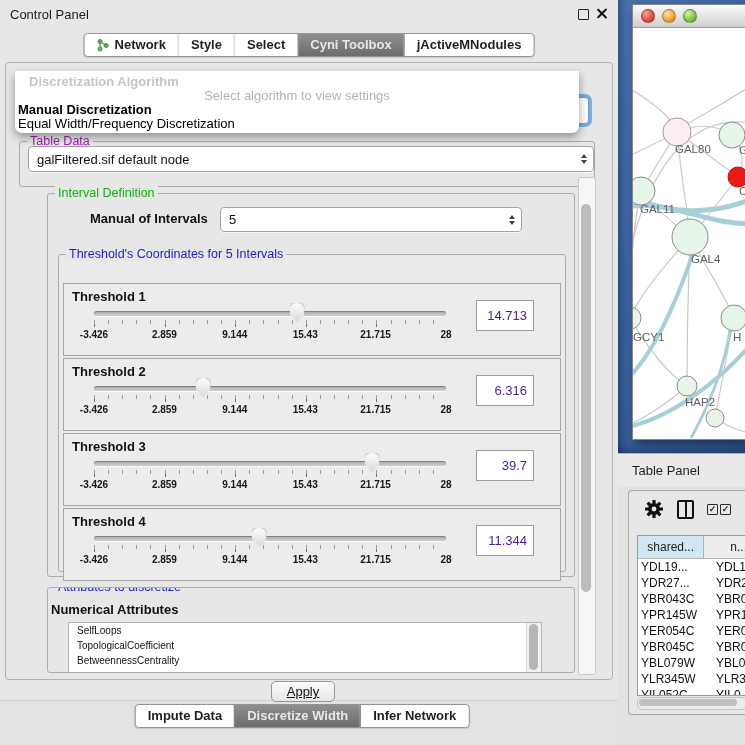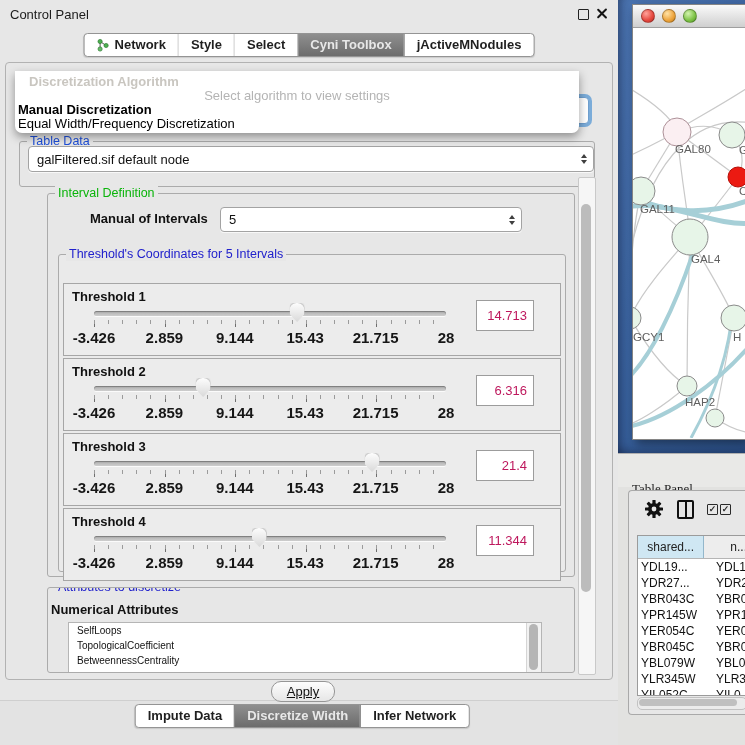--- a/index.html
+++ b/index.html
@@ -23,21 +23,21 @@
   .seg + .seg{border-left:1px solid #cdcdcd;}
   .seg.selected{background:linear-gradient(#8f8f8f,#6c6c6c);color:#e8e8e8;border-left-color:#6c6c6c;}
   .seg.selected + .seg{border-left-color:#6c6c6c;}
 
   .main-panel{position:absolute;left:5px;top:62px;width:606px;height:616px;border:1px solid #b2b2b2;border-radius:4px;background:#e7e7e7;}
 
   .group{position:absolute;border:1px solid #ababab;border-radius:3px;}
   .gtitle{position:absolute;top:-8px;left:7px;background:#e7e7e7;padding:0 3px;font-size:12.5px;white-space:nowrap;}
   .gtitle.green{color:#0ab40a;}
   .gtitle.blue{color:#2121cc;}
-  .gtitle.dark{color:#1d4ed8;}
+  .gtitle.dark{color:#a21caf;}
 
   
   .focus-combo{position:absolute;left:25px;top:34px;width:556px;height:25px;border:1px solid #6f9fce;border-radius:4px;background:#fff;box-shadow:0 0 0 3px rgba(96,158,214,.8);z-index:1;}
   .popup{position:absolute;left:9px;top:8px;width:564px;height:62px;background:#fff;border-radius:0 0 7px 7px;box-shadow:0 4px 10px rgba(0,0,0,.38);z-index:5;}
   .pop-faded{position:absolute;left:14px;top:3px;font-size:13px;font-weight:600;color:#c9c6c0;}
   .pop-hint{position:absolute;left:0;right:0;top:17px;text-align:center;font-size:13px;color:#b4b4b4;}
   .pop-item{position:absolute;left:3px;font-size:13px;color:#000;white-space:nowrap;}
   .pop-item1{top:31px;font-weight:700;}
   .pop-item2{top:45px;}
 
@@ -55,51 +55,51 @@
 
   .thr-group{left:10px;top:60px;width:506px;height:316px;background:#eaeaea;}
   .throws{position:absolute;left:4px;top:28px;right:4px;text-decoration:underline;}
   .throw{position:relative;border:1px solid #a6a6a6;background:#ececec;height:71px;margin-bottom:2px;}
   .tlabel{position:absolute;left:8px;top:5px;font-size:13px;font-weight:700;color:#111;}
   .rail{position:absolute;left:30px;top:0;width:352px;height:100%;}
   .track{position:absolute;left:0;top:27px;width:100%;height:5px;border-radius:3px;background:linear-gradient(#adadad,#cecece);box-shadow:inset 0 1px 1px rgba(0,0,0,.3),0 1px 0 rgba(255,255,255,.8);}
   .ticks-major{position:absolute;left:0;top:36px;width:calc(100% + 1px);height:7px;background:repeating-linear-gradient(90deg,#6e6e6e 0,#6e6e6e 1px,transparent 1px,transparent 20%);}
   .ticks-minor{position:absolute;left:0;top:36px;width:calc(100% + 1px);height:4px;background:repeating-linear-gradient(90deg,#9b9b9b 0,#9b9b9b 1px,transparent 1px,transparent 4%);}
   .thumb{position:absolute;top:19px;width:15px;height:19px;background:linear-gradient(#fdfdfd,#d9d9d9);clip-path:polygon(0 0,100% 0,100% 58%,50% 100%,0 58%);border-radius:7px 7px 0 0;transform:translateX(-50%);filter:drop-shadow(0 0 1px #808080);}
-  .ticklabel{position:absolute;top:45px;transform:translateX(-50%);font-size:15px;font-weight:700;color:#161616;white-space:nowrap;}
-  .valbox{position:absolute;right:26px;top:16px;width:50px;height:29px;background:#fff;border:1px solid #9c9c9c;font-size:13px;color:#be185d;text-align:right;line-height:29px;padding-right:6px;}
+  .ticklabel{position:absolute;top:45px;transform:translateX(-50%);font-size:10px;font-weight:700;color:#161616;white-space:nowrap;}
+  .valbox{position:absolute;right:26px;top:16px;width:50px;height:29px;background:#fff;border:1px solid #9c9c9c;font-size:13px;color:#4c1d95;text-align:right;line-height:29px;padding-right:6px;}
 
   .attr-group{left:41px;top:524px;width:526px;height:84px;overflow:hidden;}
   .attr-head{position:absolute;left:3px;top:14px;font-size:13px;font-weight:700;color:#111;}
   .attr-list{position:absolute;left:20px;top:34px;width:472px;height:50px;background:#fff;border:1px solid #b5b5b5;overflow:hidden;}
   .attr-item{height:15px;line-height:15px;font-size:10px;color:#111;padding-left:8px;white-space:nowrap;}
   .list-vsb{position:absolute;right:0;top:0;width:14px;height:100%;background:#f2f2f2;border-left:1px solid #d5d5d5;}
   .list-vsb-thumb{position:absolute;left:2px;top:1px;width:9px;height:46px;background:#b5b5b5;border-radius:5px;}
 
   .vsb-track{position:absolute;left:572px;top:114px;width:16px;height:496px;background:#f6f6f6;border:1px solid #c9c9c9;border-radius:2px;}
   .vsb-thumb{position:absolute;left:2px;top:26px;width:10px;height:388px;background:#bcbcbc;border-radius:6px;}
 
   .bottom-strip{position:absolute;left:0;top:700px;width:100%;height:45px;background:#e3e3e3;border-top:1px solid #cfcfcf;z-index:1;}
-  .apply-btn{position:absolute;left:271px;top:681px;width:64px;height:21px;background:linear-gradient(#fdfdfd,#e6e6e6);border:1px solid #969696;border-radius:10px;font-family:"Liberation Sans",sans-serif;font-size:13px;color:#111;padding:0;z-index:2;text-decoration:underline;}
+  .apply-btn{position:absolute;left:271px;top:681px;width:64px;height:21px;background:linear-gradient(#fdfdfd,#e6e6e6);border:1px solid #969696;border-radius:5px;font-family:"Liberation Sans",sans-serif;font-size:13px;color:#111;padding:0;z-index:2;text-decoration:underline;}
 
   .net-tab-icon{display:inline-flex;width:13px;height:14px;}
 
   
   .right-col{position:absolute;left:618px;top:0;width:127px;height:745px;background:#e2e2e0;}
   .desktop{position:absolute;left:0;top:0;width:127px;height:453px;background:linear-gradient(120deg,#4d77b5 0%,#3c66a4 55%,#2f5792 100%);box-shadow:inset 10px 0 12px -8px rgba(0,0,20,.45),inset 0 -10px 12px -8px rgba(0,0,20,.35);}
   .net-window{position:absolute;left:14px;top:4px;width:113px;height:434px;background:#fff;border:1px solid #858585;border-right:none;box-shadow:3px 4px 10px rgba(0,0,0,.45);}
   .net-titlebar{position:absolute;left:0;top:0;right:0;height:22px;background:linear-gradient(#fafafa,#cfcfcf);border-bottom:1px solid #9f9f9f;display:flex;align-items:center;padding-left:8px;gap:7px;}
   .light{width:12px;height:12px;border-radius:50%;border:0.5px solid rgba(0,0,0,.25);}
   .light.red{background:radial-gradient(circle at 35% 30%,#ffa39b,#e5473e 60%,#b8322b);}
   .light.yellow{background:radial-gradient(circle at 35% 30%,#ffe2a6,#eda33b 60%,#c27f1f);}
   .light.green{background:radial-gradient(circle at 35% 30%,#d2f3ae,#7cc244 60%,#57982a);}
   .net-canvas{position:absolute;left:0;top:22px;}
 
   .tp-header{position:absolute;left:0;top:453px;width:127px;height:33px;background:#e9e9e7;border-top:1px solid #b0b0b0;}
-  .tp-header span{position:absolute;left:14px;top:27px;font-size:13px;color:#1d1d1d;font-family:Liberation Serif, serif;}
+  .tp-header span{position:absolute;left:14px;top:9px;font-size:13px;color:#1d1d1d;}
   .tp-panel{position:absolute;left:10px;top:490px;width:117px;height:223px;background:#e7e7e7;border:1px solid #a9a9a9;border-right:none;border-radius:4px 0 0 4px;}
   .tp-toolbar{position:absolute;left:0;top:0;right:0;height:42px;}
   .gear-icon{position:absolute;left:16px;top:9px;}
   .columns-icon{position:absolute;left:48px;top:9px;width:13px;height:15px;border:2px solid #111;border-radius:2px;background:linear-gradient(90deg,transparent calc(50% - 1px),#111 calc(50% - 1px),#111 calc(50% + 1px),transparent calc(50% + 1px));}
   .cb-icons{position:absolute;left:78px;top:13px;display:flex;gap:2px;}
   .cb{width:9px;height:9px;border:1.5px solid #2a2a2a;border-radius:1px;font-size:9px;line-height:8px;text-align:center;color:#2a2a2a;font-weight:700;}
   .tp-table{position:absolute;left:8px;top:44px;width:109px;height:159px;background:#fff;border:1px solid #9b9b9b;border-right:none;overflow:hidden;}
   .tp-hrow{display:flex;height:22px;border-bottom:1px solid #b5b5b5;}
   .tp-hcell{font-size:12px;line-height:22px;color:#222;}
   .tp-hcell.c1{width:71px;background:#cfe7f3;border-right:1px solid #93b7cb;text-align:center;}
@@ -229,21 +229,21 @@
                 <div class="ticks-major"></div>
                 <div class="ticks-minor"></div>
                 <div class="thumb" style="left: 79%;"></div>
                 <span class="ticklabel" style="left:0%">-3.426</span>
                 <span class="ticklabel" style="left:20%">2.859</span>
                 <span class="ticklabel" style="left:40%">9.144</span>
                 <span class="ticklabel" style="left:60%">15.43</span>
                 <span class="ticklabel" style="left:80%">21.715</span>
                 <span class="ticklabel" style="left:100%">28</span>
               </div>
-              <div class="valbox">21.4</div>
+              <div class="valbox">39.7</div>
             </div>
 
             <div class="throw">
               <div class="tlabel">Threshold 4</div>
               <div class="rail">
                 <div class="track"></div>
                 <div class="ticks-major"></div>
                 <div class="ticks-minor"></div>
                 <div class="thumb" style="left: 47%;"></div>
                 <span class="ticklabel" style="left:0%">-3.426</span>

